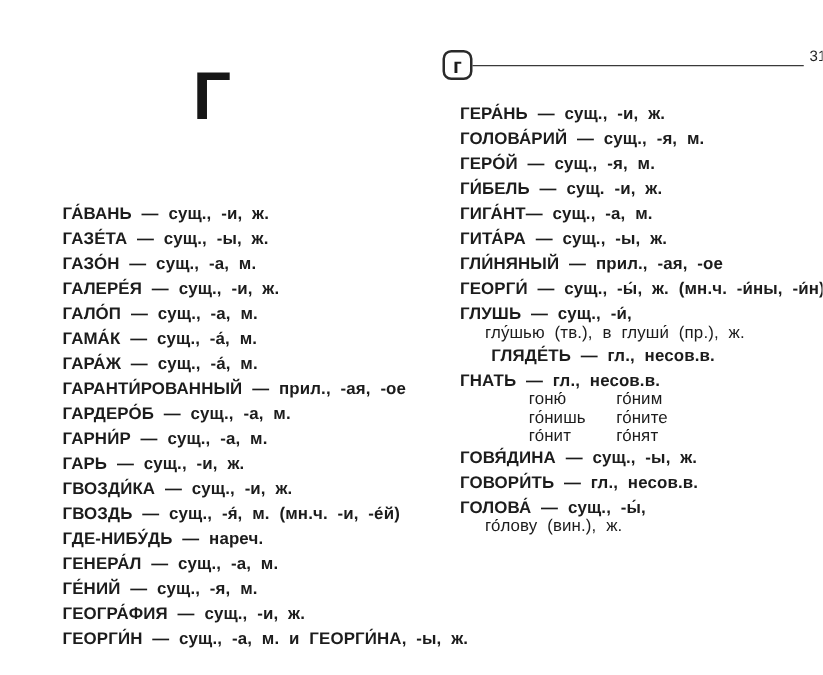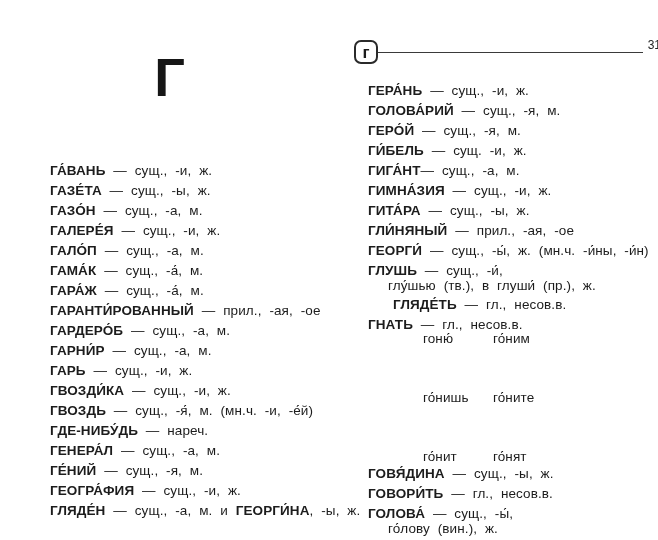--- a/index.html
+++ b/index.html
@@ -35,27 +35,27 @@
   }
 
   
   .col{position:absolute;font-size:13.5px;color:#1c1c1c;}
   .col-left{left:50px;top:161px;width:295px;}
   .col-right{left:368px;top:81px;width:285px;}
 
   .line{white-space:nowrap;word-spacing:4px;letter-spacing:0.1px;}
   .line.main{height:20px;line-height:20px;}
   .line.sub{height:15px;line-height:15px;padding-left:20px;}
-  .line.conj{height:15px;line-height:15px;padding-left:55px;font-weight:400;margin-top:44px;}
+  .line.conj{height:15px;line-height:15px;padding-left:55px;font-weight:400;}
   .main + .conj{margin-top:-4px;}
   .main + .sub{margin-top:-3px;}
   .sub + .main{margin-top:2px;margin-left:25px;}
   .conj .c1{display:inline-block;width:70px;}
   .hw{font-weight:700;}
-  .info{font-weight:400;text-align:center;}
+  .info{font-weight:700;text-align:center;}
 </style>
 </head>
 <body>
 
 <div class="page">
 
   <div class="big-letter">Г</div>
 
   <div class="header-box">
     <span>г</span>
@@ -74,30 +74,29 @@
       <div class="line main"><span class="hw">ГАРАНТИ́РОВАННЫЙ</span><span class="info"> — прил., -ая, -ое</span></div>
       <div class="line main"><span class="hw">ГАРДЕРО́Б</span><span class="info"> — сущ., -а, м.</span></div>
       <div class="line main"><span class="hw">ГАРНИ́Р</span><span class="info"> — сущ., -а, м.</span></div>
       <div class="line main"><span class="hw">ГАРЬ</span><span class="info"> — сущ., -и, ж.</span></div>
       <div class="line main"><span class="hw">ГВОЗДИ́КА</span><span class="info"> — сущ., -и, ж.</span></div>
       <div class="line main"><span class="hw">ГВОЗДЬ</span><span class="info"> — сущ., -я́, м. (мн.ч. -и, -е́й)</span></div>
       <div class="line main"><span class="hw">ГДЕ-НИБУ́ДЬ</span><span class="info"> — нареч.</span></div>
       <div class="line main"><span class="hw">ГЕНЕРА́Л</span><span class="info"> — сущ., -а, м.</span></div>
       <div class="line main"><span class="hw">ГЕ́НИЙ</span><span class="info"> — сущ., -я, м.</span></div>
       <div class="line main"><span class="hw">ГЕОГРА́ФИЯ</span><span class="info"> — сущ., -и, ж.</span></div>
-      <div class="line main"><span class="hw">ГЛЯДЕ́Н</span><span class="info"> — сущ., -а, м. и </span><span class="hw">ГЕОРГИ́НА</span><span class="info">, -ы, ж.</span></div>
+      <div class="line main"><span class="hw">ГЕОРГИ́Н</span><span class="info"> — сущ., -а, м. и </span><span class="hw">ГЕОРГИ́НА</span><span class="info">, -ы, ж.</span></div>
     </div>
 
   <div class="col col-right" id="col-right">
       <div class="line main"><span class="hw">ГЕРА́НЬ</span><span class="info"> — сущ., -и, ж.</span></div>
       <div class="line main"><span class="hw">ГОЛОВА́РИЙ</span><span class="info"> — сущ., -я, м.</span></div>
       <div class="line main"><span class="hw">ГЕРО́Й</span><span class="info"> — сущ., -я, м.</span></div>
       <div class="line main"><span class="hw">ГИ́БЕЛЬ</span><span class="info"> — сущ. -и, ж.</span></div>
       <div class="line main"><span class="hw">ГИГА́НТ</span><span class="info">— сущ., -а, м.</span></div>
-      <div class="line main"><span class="hw">ГИМНА́ЗИЯ</span><span class="info"> — сущ., -и, ж.</span></div>
       <div class="line main"><span class="hw">ГИТА́РА</span><span class="info"> — сущ., -ы, ж.</span></div>
       <div class="line main"><span class="hw">ГЛИ́НЯНЫЙ</span><span class="info"> — прил., -ая, -ое</span></div>
       <div class="line main"><span class="hw">ГЕОРГИ́</span><span class="info"> — сущ., -ы́, ж. (мн.ч. -и́ны, -и́н)</span></div>
       <div class="line main"><span class="hw">ГЛУШЬ</span><span class="info"> — сущ., -и́,</span></div>
       <div class="line sub">глу́шью (тв.), в глуши́ (пр.), ж.</div>
       <div class="line main"><span class="hw">ГЛЯДЕ́ТЬ</span><span class="info"> — гл., несов.в.</span></div>
       <div class="line main"><span class="hw">ГНАТЬ</span><span class="info"> — гл., несов.в.</span></div>
       <div class="line conj"><span class="c1">гоню́</span><span class="c2">го́ним</span></div>
       <div class="line conj"><span class="c1">го́нишь</span><span class="c2">го́ните</span></div>
       <div class="line conj"><span class="c1">го́нит</span><span class="c2">го́нят</span></div>

